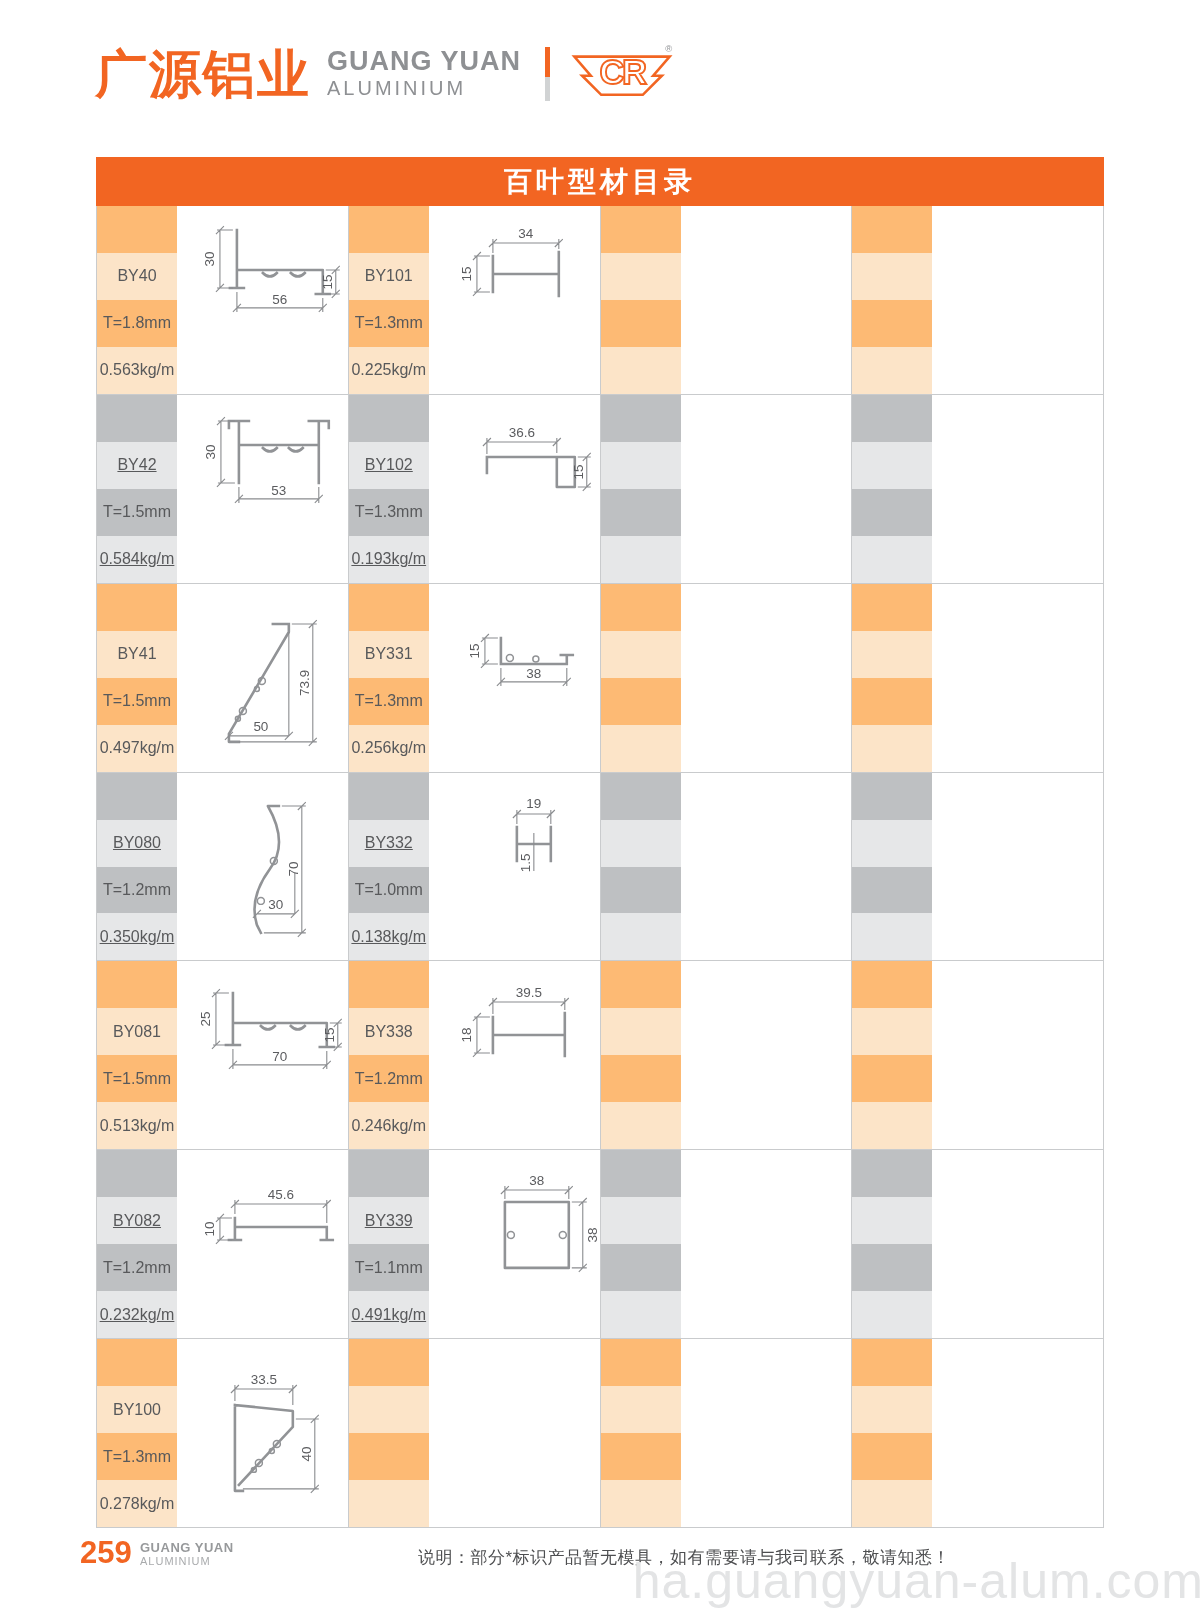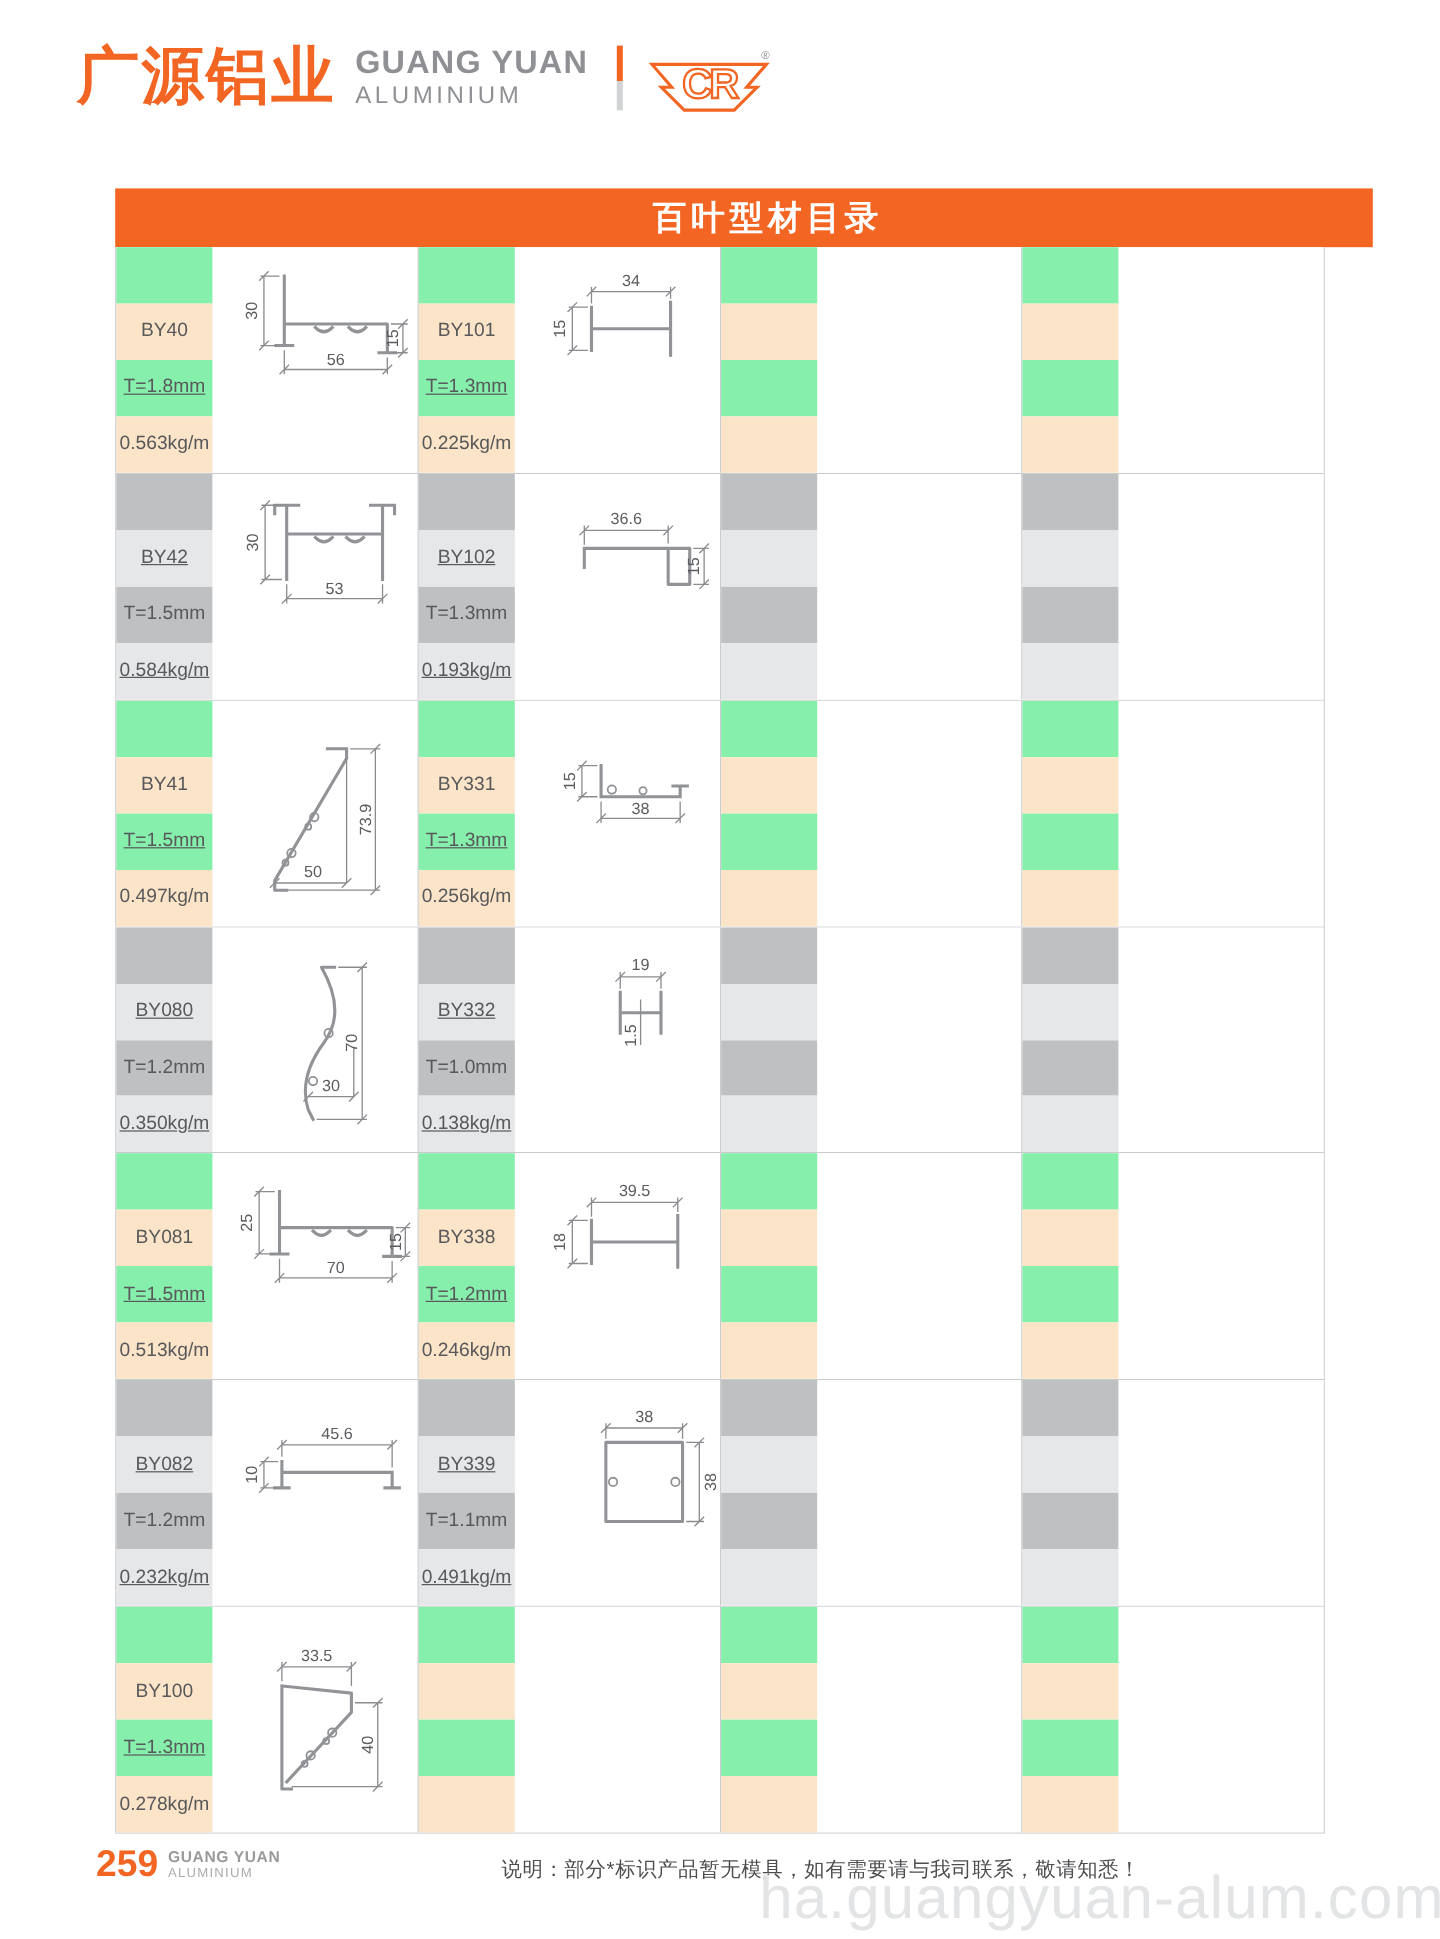--- a/index.html
+++ b/index.html
@@ -1,42 +1,42 @@
 <!DOCTYPE html>
 <html><head>
 <meta charset="utf-8">
 <style>
   html,body{margin:0;padding:0;background:#fff;}
   .page{position:relative;width:1200px;height:1616px;background:#fff;overflow:hidden;
         font-family:"Liberation Sans",sans-serif;color:#58595B;}
 
   
-  .logo{position:absolute;top:38px;left:64px;display:flex;align-items:flex-start;height:72px;}
+  .logo{position:absolute;top:38px;left:95px;display:flex;align-items:center;height:72px;}
   .logo-cn{font-size:52px;font-weight:bold;color:#F26522;letter-spacing:2px;line-height:1;}
   .logo-en-stack{margin-left:16px;}
   .logo-en{font-size:27px;font-weight:bold;color:#8E9093;letter-spacing:1px;line-height:1.1;}
   .logo-sub{font-size:20px;color:#8E9093;letter-spacing:3px;line-height:1.25;}
   .logo-divider{width:5px;height:54px;margin:0 20px 0 24px;
       background:linear-gradient(to bottom,#F26522 0 55%,#D1D3D4 55% 100%);}
   .logo-mark{width:104px;height:66px;}
 
   
   .title-bar{position:absolute;left:96px;top:157px;width:1008px;height:49px;background:#F26522;
       color:#fff;font-size:28px;font-weight:bold;letter-spacing:4px;
-      display:flex;align-items:center;justify-content:center;padding-left:40px;}
+      display:flex;align-items:center;justify-content:center;}
 
   
   .ptable{position:absolute;left:96px;top:206px;width:1008px;height:1322px;
       display:flex;flex-direction:column;border-right:1px solid #C9CBCD;box-sizing:border-box;}
   .prow{flex:1;display:flex;border-bottom:1px solid #C9CBCD;min-height:0;}
   .pcell{flex:1;display:flex;border-left:1px solid #C9CBCD;min-width:0;background:#fff;}
   .labels{width:80px;display:flex;flex-direction:column;}
   .stripe{flex:1;display:flex;align-items:center;justify-content:center;
       font-size:16px;color:#58595B;white-space:nowrap;}
-  .prow.orange .s1,.prow.orange .s3{background:#86efac;text-decoration:underline;}
+  .prow.orange .s1,.prow.orange .s3{background:#fdba74;}
   .prow.orange .s2,.prow.orange .s4{background:#FCE4C8;}
   .prow.gray .s1,.prow.gray .s3{background:#BEC0C2;}
   .prow.gray .s2,.prow.gray .s4{background:#E6E7E8;text-decoration:underline;}
   .draw{flex:1;position:relative;padding-left:40px;}
   .draw svg{position:absolute;left:0;top:0;width:100%;height:100%;}
 
   
   .pf{fill:none;stroke:#919396;stroke-width:2.6;stroke-linecap:square;stroke-linejoin:round;}
   .clip{fill:none;stroke:#919396;stroke-width:1.5;}
   .dim{fill:none;stroke:#8A8C8F;stroke-width:1.1;}

